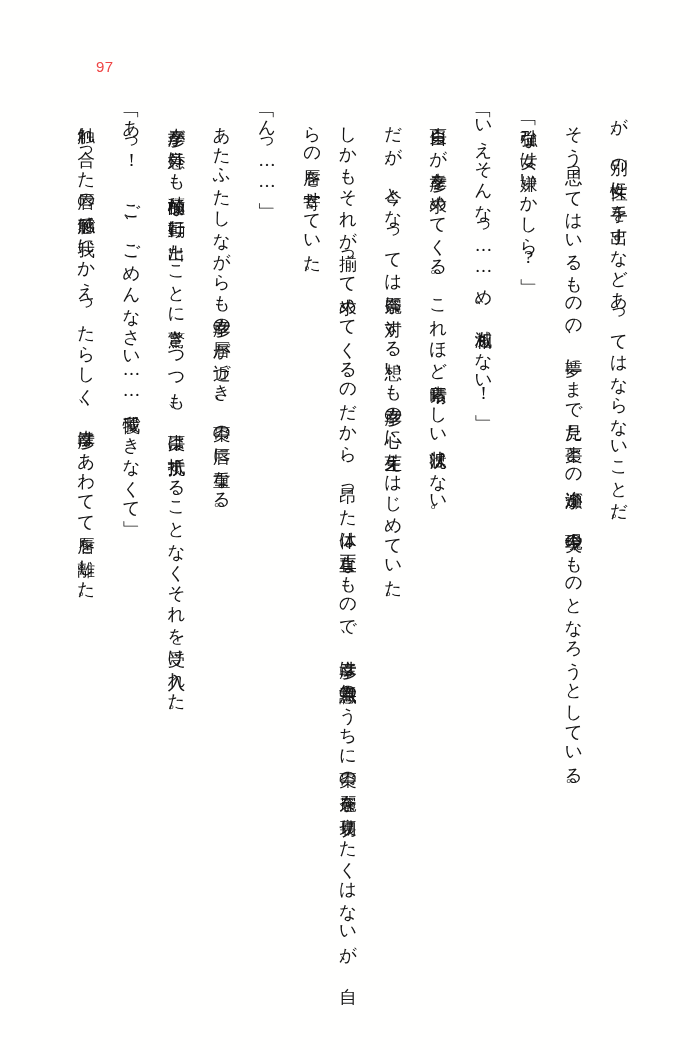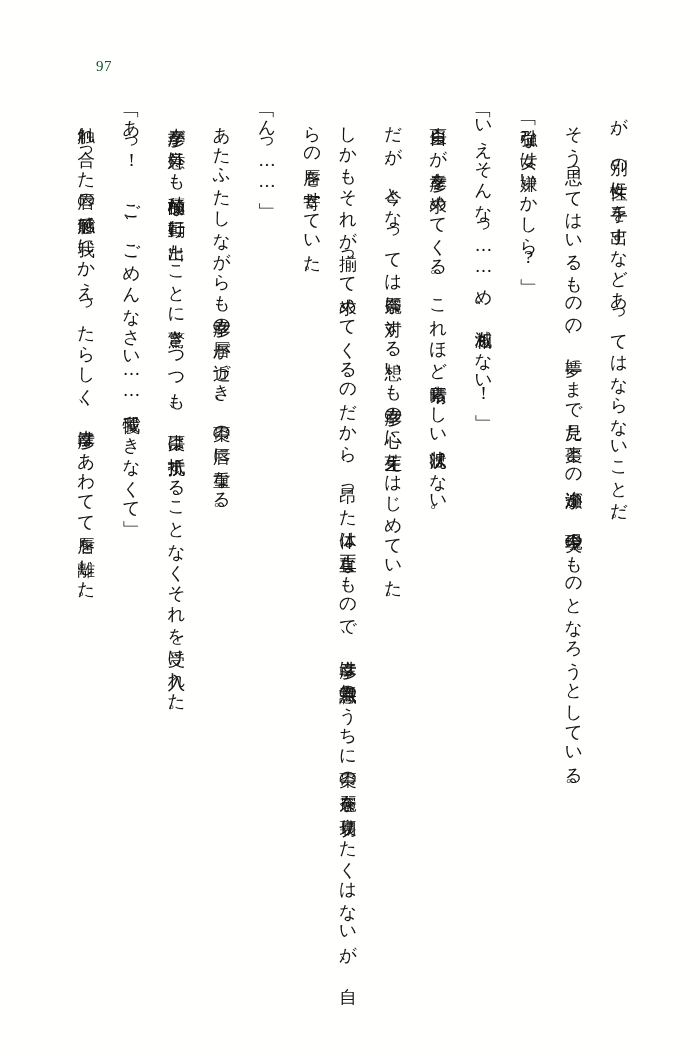--- a/index.html
+++ b/index.html
@@ -21,22 +21,22 @@
     width: 700px;
     height: 1050px;
     background: #fffffe;
   }
   .page-number {
     position: absolute;
     left: 96px;
     top: 58px;
     font-size: 15px;
     letter-spacing: 0.5px;
-    color: #14532d;
-    font-family: Liberation Serif, serif;
+    color: #ef4444;
+    font-family: Liberation Sans, sans-serif;
   }
   .text-body {
     position: absolute;
     top: 96px;
     left: 58px;
     width: 578px;
     height: 890px;
     writing-mode: vertical-rl;
     text-orientation: upright;
     direction: ltr;

